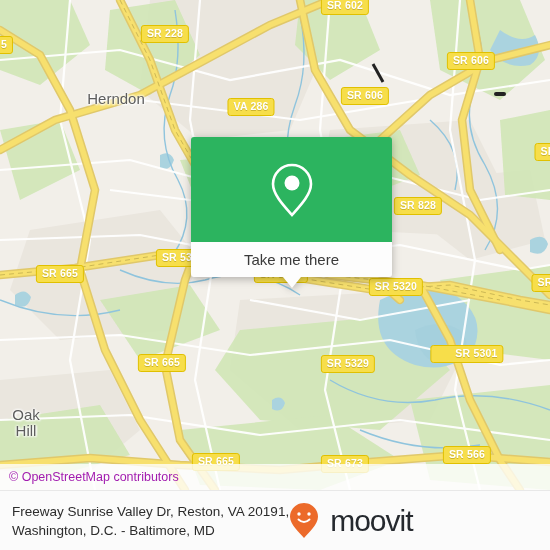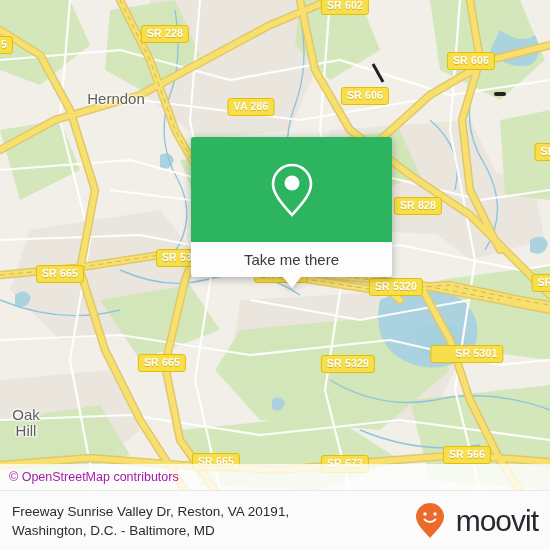--- a/index.html
+++ b/index.html
@@ -102,21 +102,21 @@
     left: 0; top: 490px;
     width: 550px; height: 60px;
     background: #fbfbfb;
     border-top: 1px solid #e8e8e8;
     overflow: hidden;
   }
   #footer-wm { position: absolute; left: 0; top: -490px; width: 550px; height: 490px; opacity: .10; }
   #footer-inner {
     position: relative;
     height: 100%;
-    display: flex; align-items: center; justify-content: space-between;
+    display: flex; align-items: center; justify-content: flex-start;
     padding: 0 12px 0 12px;
   }
   #footer-title {
     font-size: 13.5px;
     color: #2c2c2c;
     line-height: 19px;
     max-width: 370px;
     white-space: pre-line;
   }
   #brand { display: flex; align-items: center; gap: 11px; }

